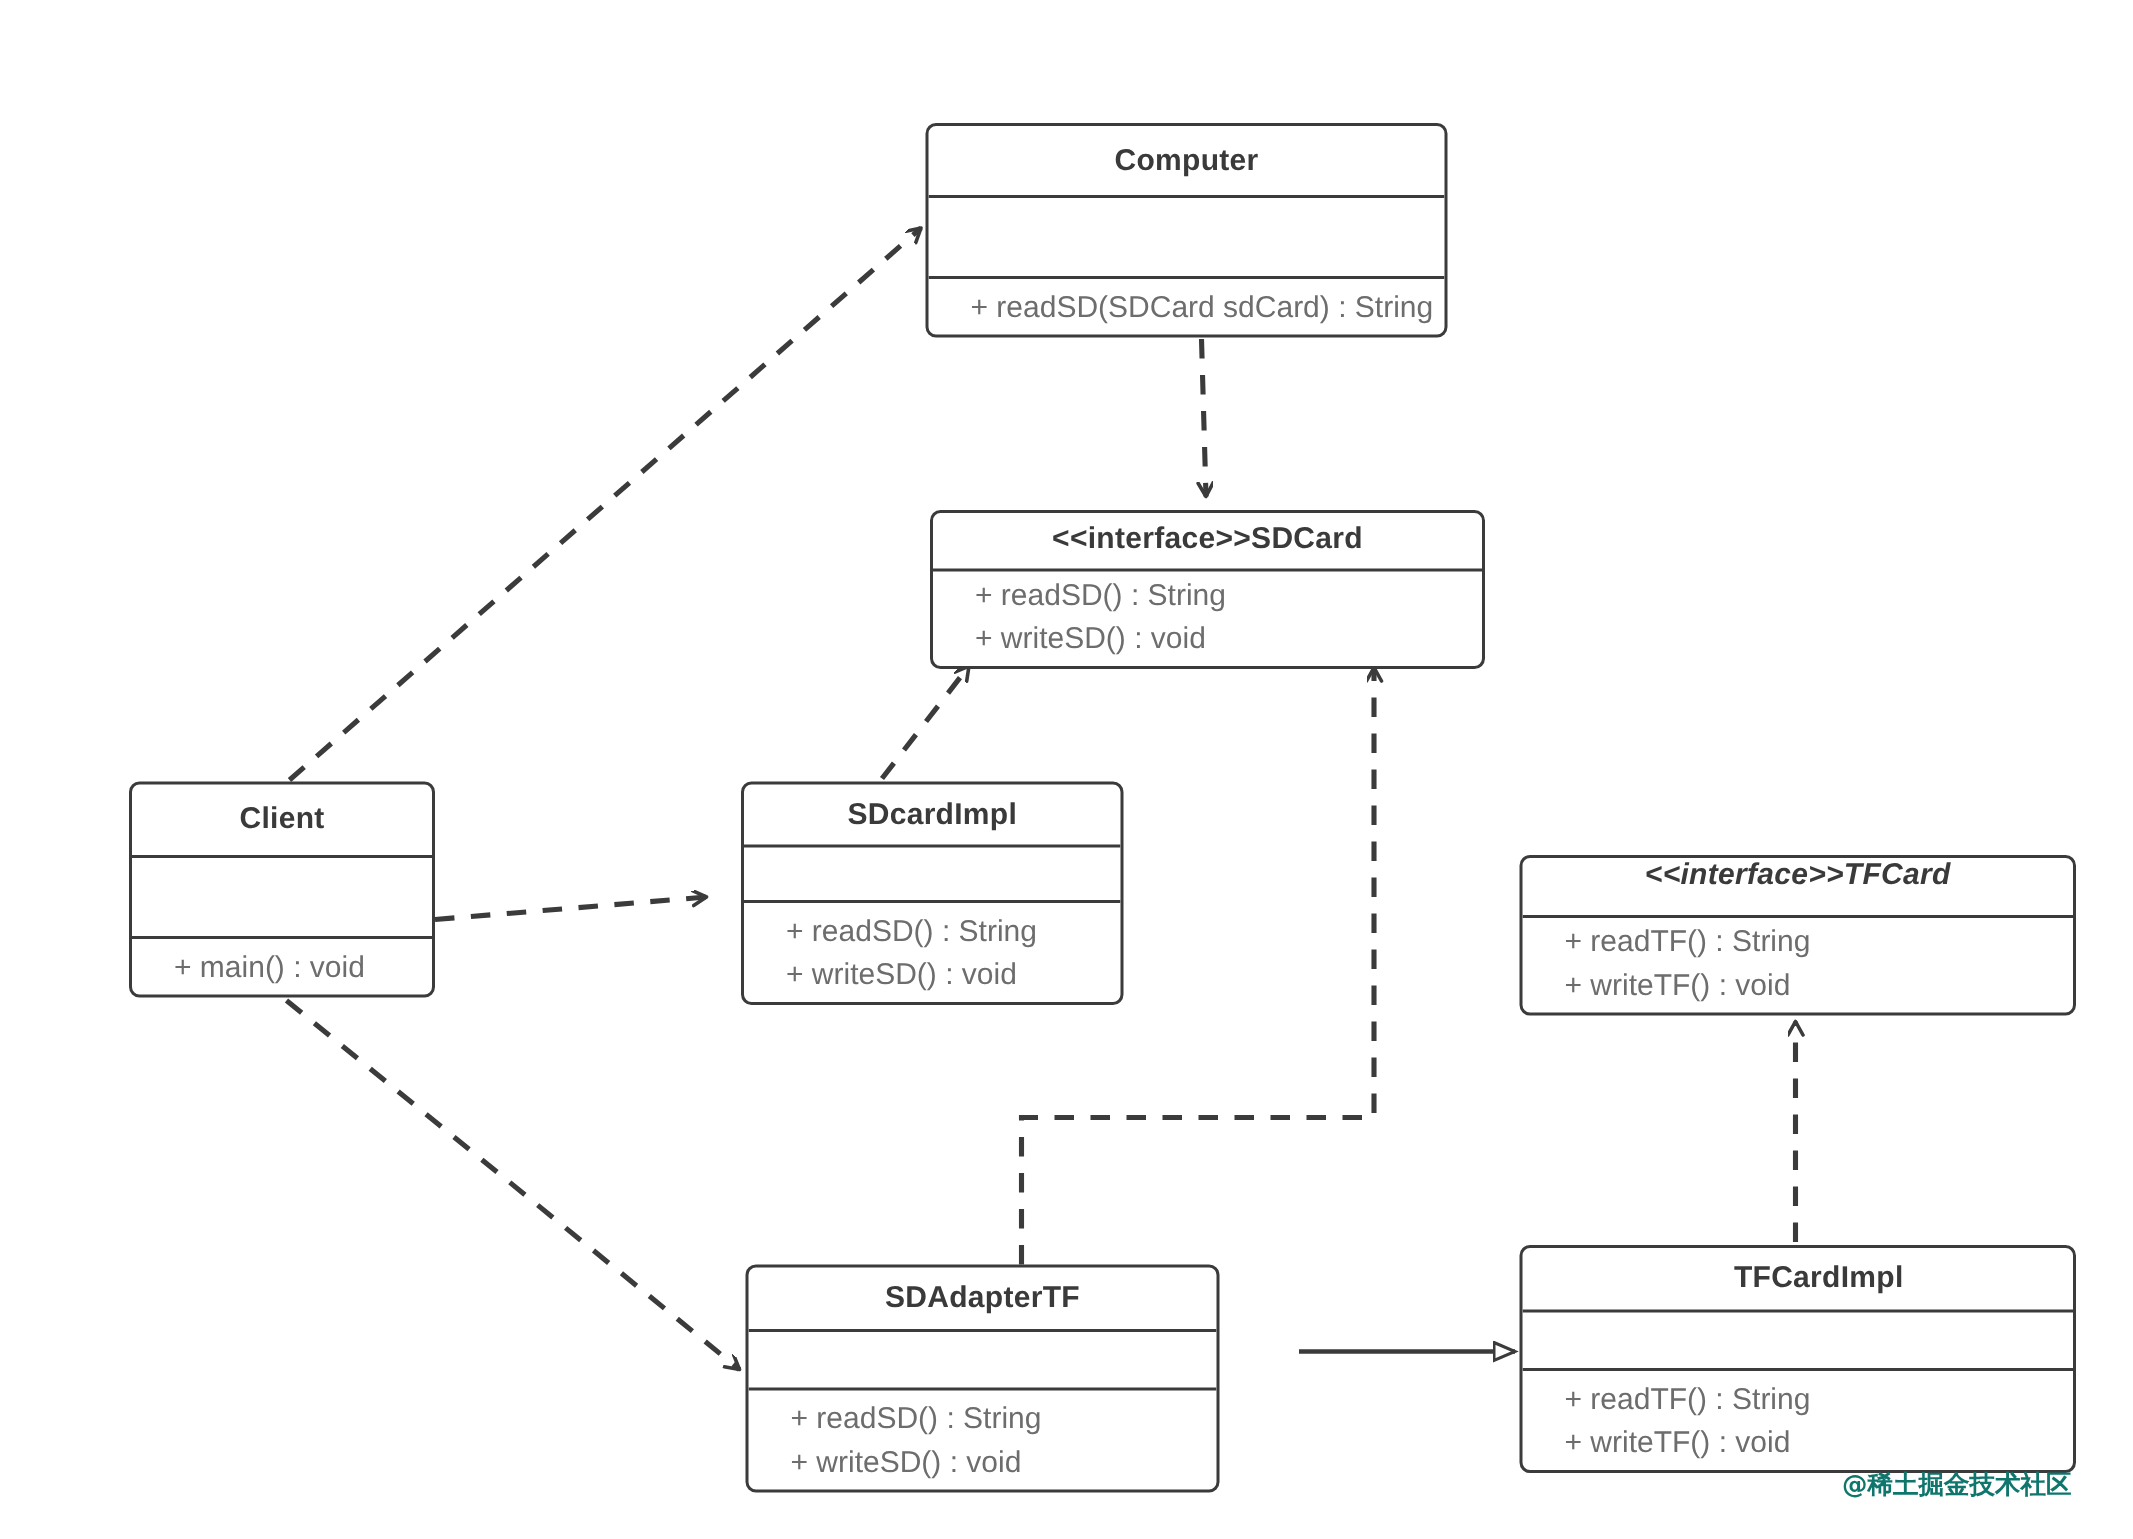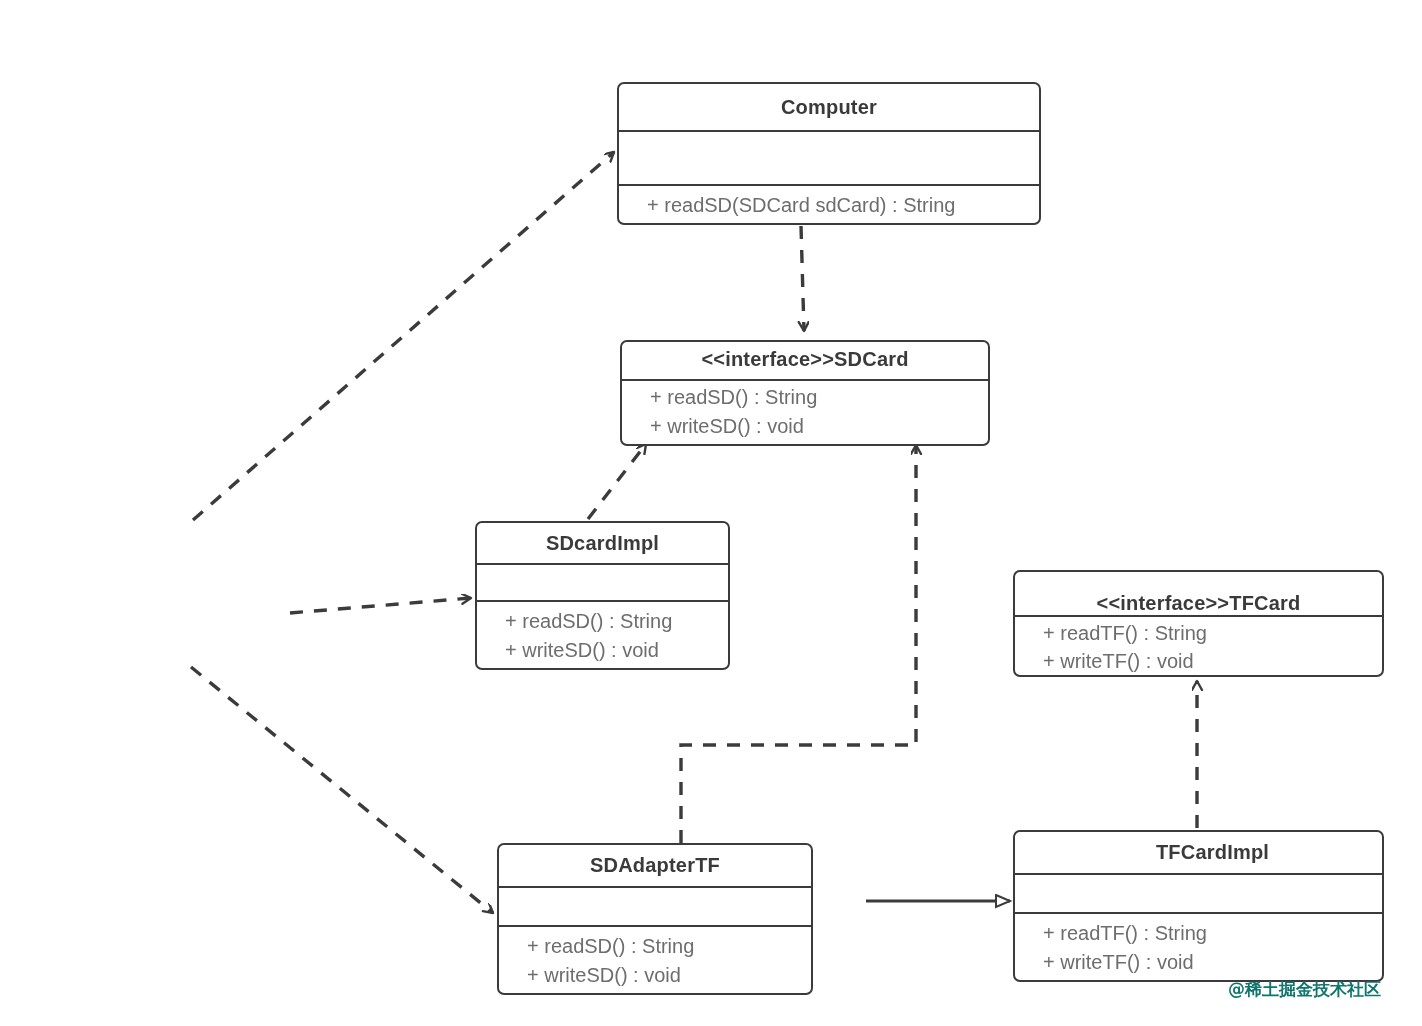--- a/index.html
+++ b/index.html
@@ -91,48 +91,55 @@
 
     <path d="M588,519 L646,444" fill="none" stroke="#3b3b3b" stroke-width="3.4" stroke-dasharray="13,11" stroke-linecap="butt" marker-end="url(#openArrow)"></path>
 
     <path d="M681,843 L681,745 L916,745 L916,445" fill="none" stroke="#3b3b3b" stroke-width="3.4" stroke-dasharray="13,11" stroke-linecap="butt" marker-end="url(#openArrow)"></path>
 
     <path d="M1197,828 L1197,681" fill="none" stroke="#3b3b3b" stroke-width="3.4" stroke-dasharray="13,11" stroke-linecap="butt" marker-end="url(#openArrow)"></path>
 
     <path d="M866,901 L1010,901" fill="none" stroke="#3b3b3b" stroke-width="3" marker-end="url(#hollowTriangle)"></path>
   </svg>
 
-  <div class="uml-class" style="left:617px; top:82px; width:424px; height:143px;">
+  <div class="uml-class" style="left:617px; top:82px; width:348px; height:143px;">
     <div class="cls-title" style="height:48px; font-size:20px;">Computer</div>
     <div class="cls-attrs" style="height:55px;"></div>
     <div class="cls-methods">
       <div class="m-line" style="font-size:20px;">+ readSD(SDCard sdCard) : String</div>
     </div>
   </div>
 
   <div class="uml-class" style="left:620px; top:340px; width:370px; height:106px;">
     <div class="cls-title" style="height:49px; font-size:20px; align-items:flex-start; padding-top:6px;">&lt;&lt;interface&gt;&gt;SDCard</div>
     <div class="cls-methods" style="padding-top:2px;">
       <div class="m-line" style="font-size:20px;">+ readSD() : String</div>
       <div class="m-line" style="font-size:20px;">+ writeSD() : void</div>
     </div>
   </div>
 
+  <div class="uml-class" style="left:86px; top:521px; width:204px; height:144px;">
+    <div class="cls-title" style="height:49px; font-size:20px;">Client</div>
+    <div class="cls-attrs" style="height:55px;"></div>
+    <div class="cls-methods">
+      <div class="m-line" style="font-size:20px;">+ main() : void</div>
+    </div>
+  </div>
 
-  <div class="uml-class" style="left:475px; top:521px; width:255px; height:149px;">
+  <div class="uml-class" style="left:494px; top:521px; width:255px; height:149px;">
     <div class="cls-title" style="height:47px; font-size:20px;">SDcardImpl</div>
     <div class="cls-attrs" style="height:43px;"></div>
     <div class="cls-methods">
       <div class="m-line" style="font-size:20px;">+ readSD() : String</div>
       <div class="m-line" style="font-size:20px;">+ writeSD() : void</div>
     </div>
   </div>
 
   <div class="uml-class" style="left:1013px; top:570px; width:371px; height:107px;">
-    <div class="cls-title" style="height:50px; font-size:20px; align-items:flex-start; padding-top:20px;">&lt;&lt;interface&gt;&gt;TFCard</div>
+    <div class="cls-title" style="height:50px; font-size:20px; align-items:flex-start; padding-top:0;font-style:italic;">&lt;&lt;interface&gt;&gt;TFCard</div>
     <div class="cls-methods" style="padding-top:2px;">
       <div class="m-line" style="font-size:20px;">+ readTF() : String</div>
       <div class="m-line" style="font-size:20px;">+ writeTF() : void</div>
     </div>
   </div>
 
   <div class="uml-class" style="left:497px; top:843px; width:316px; height:152px;">
     <div class="cls-title" style="height:48px; font-size:20px;">SDAdapterTF</div>
     <div class="cls-attrs" style="height:45px;"></div>
     <div class="cls-methods">

